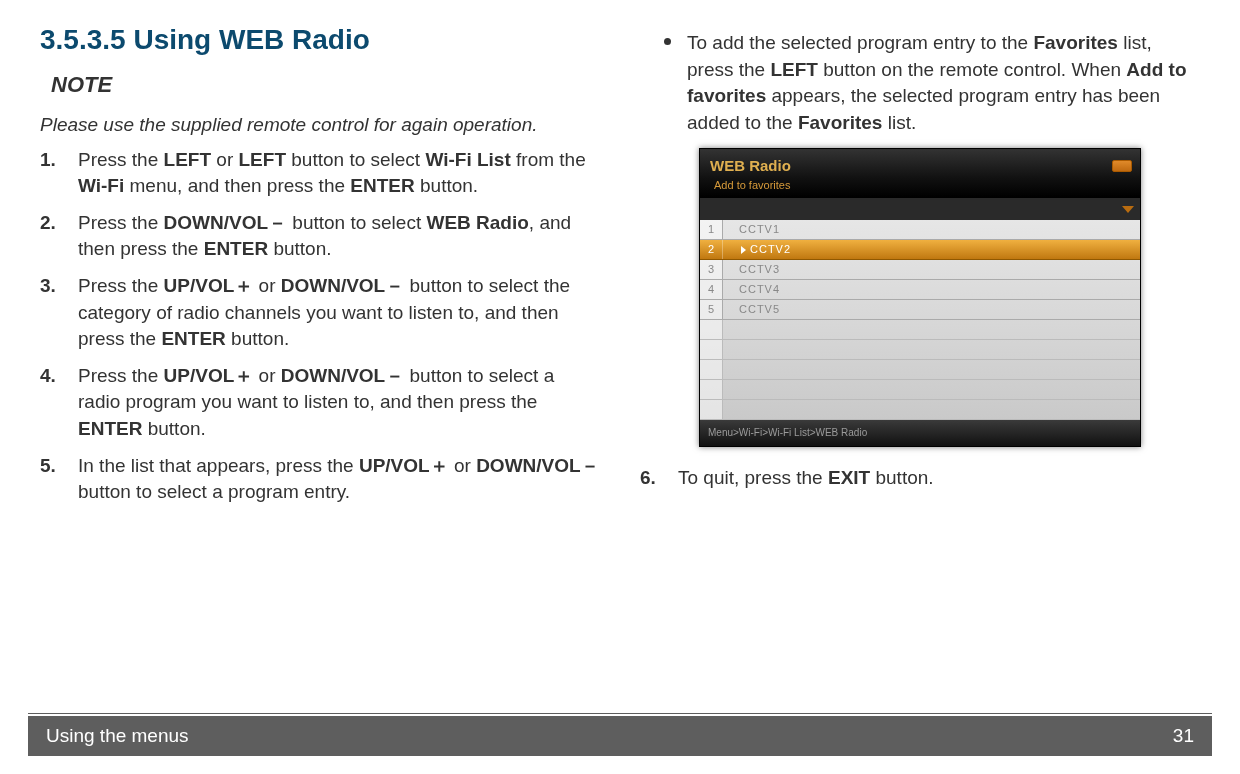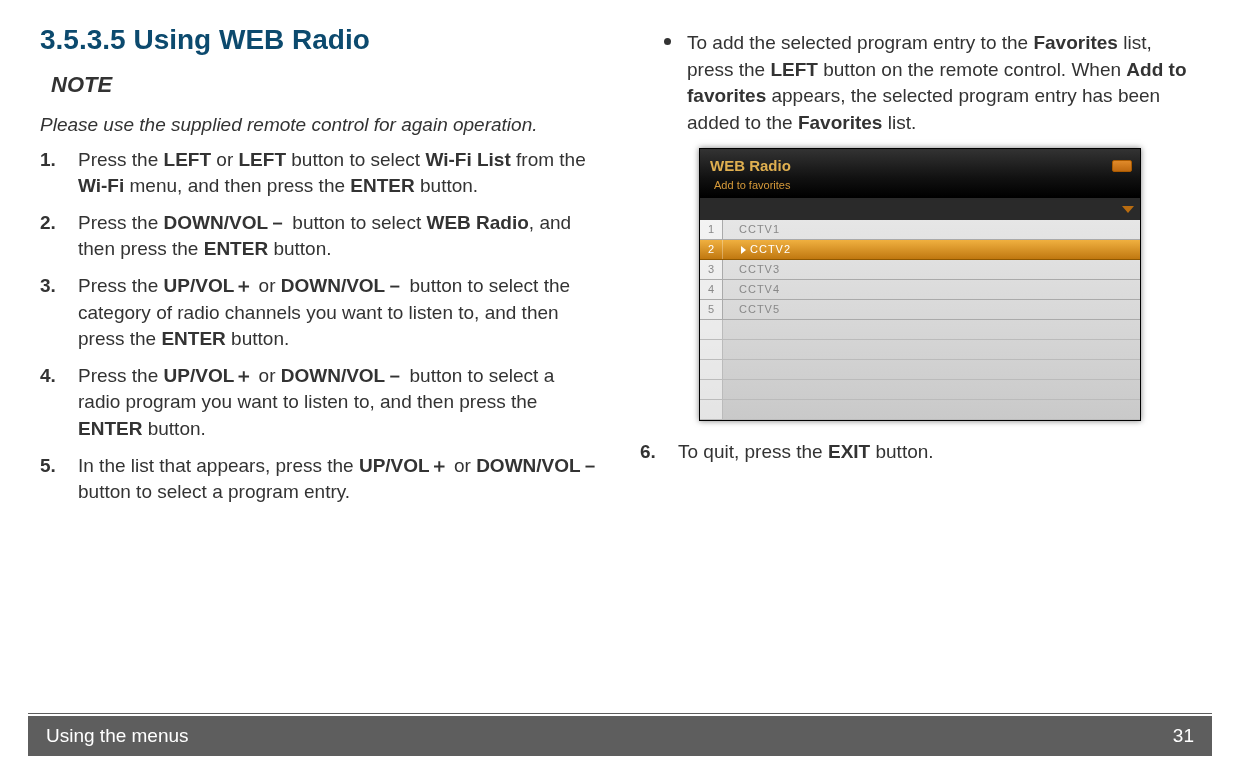--- a/index.html
+++ b/index.html
@@ -282,20 +282,21 @@
             <div class="device-empty-row">
               <div class="row-num"></div>
             </div>
             <div class="device-empty-row">
               <div class="row-num"></div>
             </div>
             <div class="device-empty-row">
               <div class="row-num"></div>
             </div>
           </div>
+        <div class="device-footer">Menu&gt;Wi-Fi&gt;Wi-Fi List&gt;WEB Radio</div>
       </div>
 
       <div class="ol" id="steps-right">
           <div class="ol-item">
             <div class="ol-num">6.</div>
             <div class="ol-text">To quit, press the <b>EXIT</b> button.</div>
           </div>
         </div>
     </div>
   </div>

